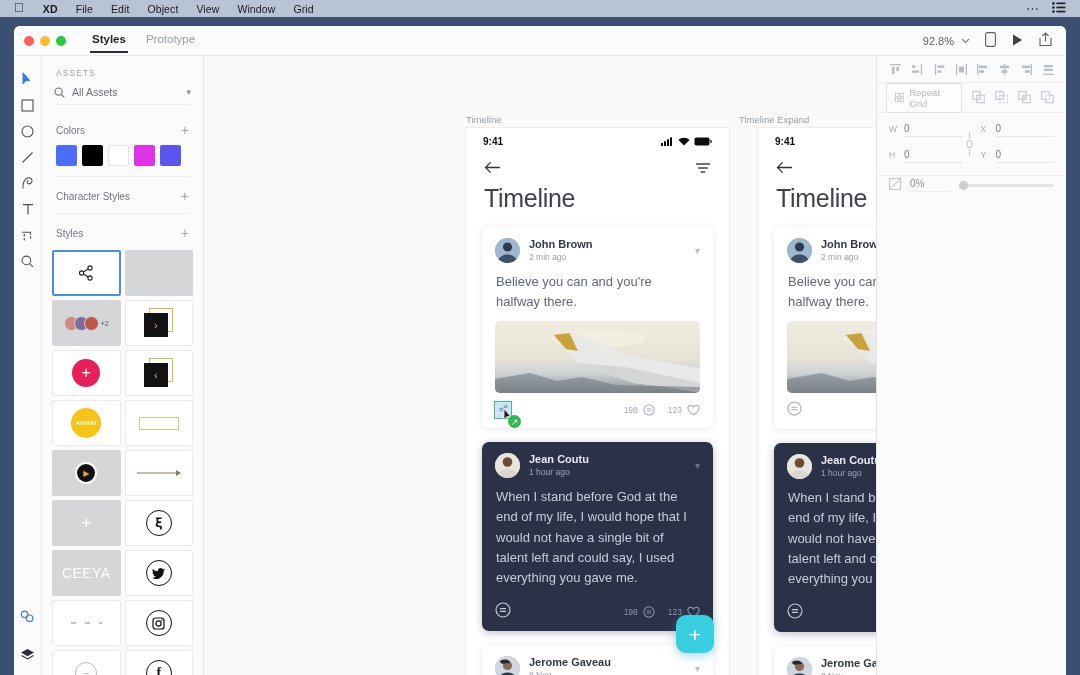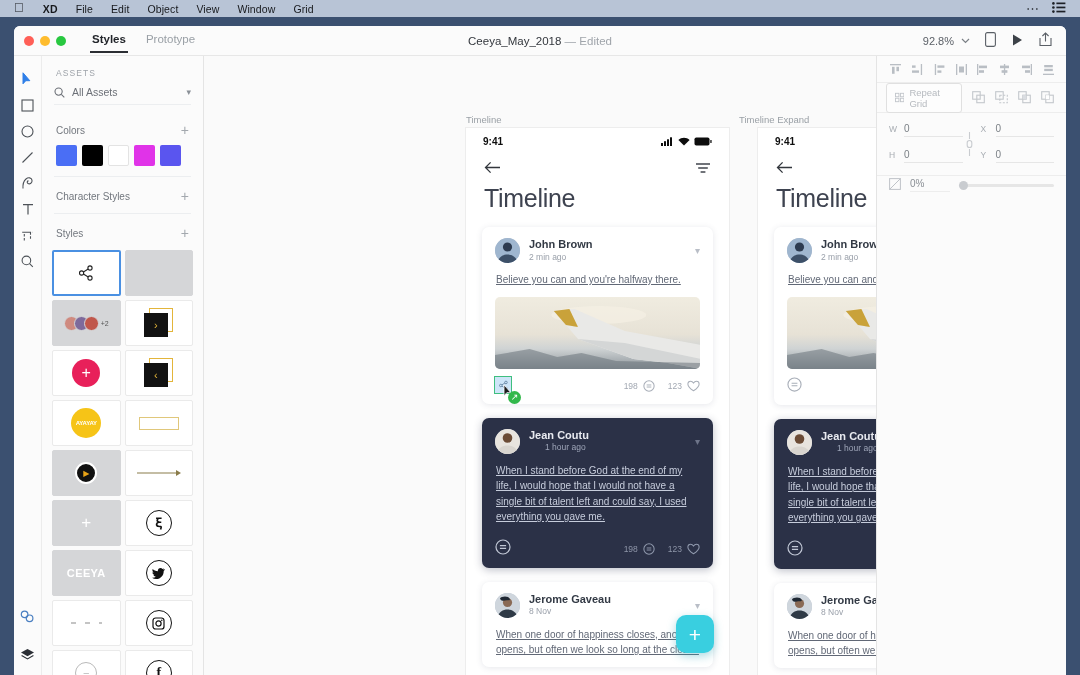--- a/index.html
+++ b/index.html
@@ -133,24 +133,24 @@
   }
   .card.dark { background: #2b3147; box-shadow: 0 2px 8px rgba(40,48,76,.3); }
   .card-head { display: flex; align-items: center; gap: 9px; }
   .avatar {
     width: 25px; height: 25px; border-radius: 50%; overflow: hidden; flex: none;
     background: #bfc6d2;
   }
   .au-name { font-size: 11px; color: #333a45; font-weight: 600; line-height: 1.25; }
   .au-time { font-size: 8.5px; color: #9aa0aa; line-height: 1.3; }
   .card.dark .au-name { color: #e8eaf0; }
-  .card.dark .au-time { color: #9ea5b8; margin-left: 16px; }
+  .card.dark .au-time { color: #9ea5b8; }
   .chev-d { margin-left: auto; color: #b9bec7; font-size: 10px; }
   .card.dark .chev-d { color: #6d7489; }
-  .card-text { font-size: 10px; color: #616876; line-height: 1.55; padding: 9px 1px 0 1px; text-decoration: underline; }
+  .card-text { font-size: 13px; color: #616876; line-height: 1.55; padding: 9px 1px 0 1px; }
   .card.dark .card-text { color: #c6ccdb; }
   .card-img { margin-top: 9px; height: 72px; border-radius: 5px; overflow: hidden; position: relative; }
   .engage { display: flex; align-items: center; padding-top: 8px; }
   .eng-right { margin-left: auto; display: flex; align-items: center; gap: 13px; }
   .eng-grp { display: flex; align-items: center; gap: 5px; font-size: 8.5px; color: #a2a8b2; }
   .card.dark .eng-grp { color: #8e95a8; }
 
   
   .fab {
     position: absolute; width: 38px; height: 38px; border-radius: 10px;
@@ -249,25 +249,20 @@
     <div id="titlebar">
       <div class="traffic">
         <span class="tl r"></span>
         <span class="tl y"></span>
         <span class="tl g"></span>
       </div>
       <div class="mode-tabs">
         <span class="mode-tab active">Styles</span>
         <span class="mode-tab">Prototype</span>
       </div>
-      <div class="doc-title">
-        <span>Ceeya_May_2018</span>
-        <span class="edited">—</span>
-        <span class="edited">Edited</span>
-      </div>
       <div class="tb-right">
         <span class="tb-zoom">
           <span>92.8%</span>
           <svg width="9" height="6" viewBox="0 0 9 6">
               <path d="M1 1l3.5 3.5L8 1" stroke="#7b8086" stroke-width="1.2" fill="none"></path>
             </svg>
         </span>
         <span>
           <svg width="11" height="15" viewBox="0 0 11 15">
               <rect x=".6" y=".6" width="9.8" height="13.8" rx="1.6" stroke="#5a5f66" stroke-width="1.1" fill="none"></rect>
@@ -436,21 +431,21 @@
           </div>
 
           <div class="sym gray">
             <span style="color:#fff;font-size:17px;font-weight:300;">+</span>
           </div>
           <div class="sym">
             <span style="width:26px;height:26px;border-radius:50%;border:1.5px solid #111;display:flex;align-items:center;justify-content:center;color:#111;font-size:13px;font-family:'Liberation Serif',serif;">𝛏</span>
           </div>
 
           <div class="sym gray">
-            <span style="color:#fff;font-size:11px;font-weight:bold;letter-spacing:.4px;">CEEYA</span>
+            <span style="color:#fff;font-size:14px;font-weight:normal;letter-spacing:.4px;">CEEYA</span>
           </div>
           <div class="sym">
             <span style="width:26px;height:26px;border-radius:50%;border:1.5px solid #111;display:flex;align-items:center;justify-content:center;">
               <svg width="13" height="11" viewBox="0 0 13 11">
                   <path d="M12.5 1.3c-.5.2-1 .4-1.5.4.5-.3.9-.8 1.1-1.4-.5.3-1 .5-1.6.6C10 .4 9.3 0 8.5 0 7 0 5.8 1.2 5.8 2.7c0 .2 0 .4.1.6C3.6 3.2 1.9 2.3.8 1c-.2.4-.4.8-.4 1.3 0 .9.5 1.7 1.2 2.2-.4 0-.9-.1-1.2-.3 0 1.3.9 2.4 2.2 2.6-.2.1-.5.1-.7.1-.2 0-.3 0-.5-.1.3 1.1 1.3 1.9 2.5 1.9-.9.7-2 1.1-3.3 1.1H0c1.2.8 2.6 1.2 4.1 1.2 4.9 0 7.6-4.1 7.6-7.6v-.3c.5-.4 1-.9 1.3-1.5z" fill="#111"></path>
                 </svg>
             </span>
           </div>
 
           <div class="sym">

